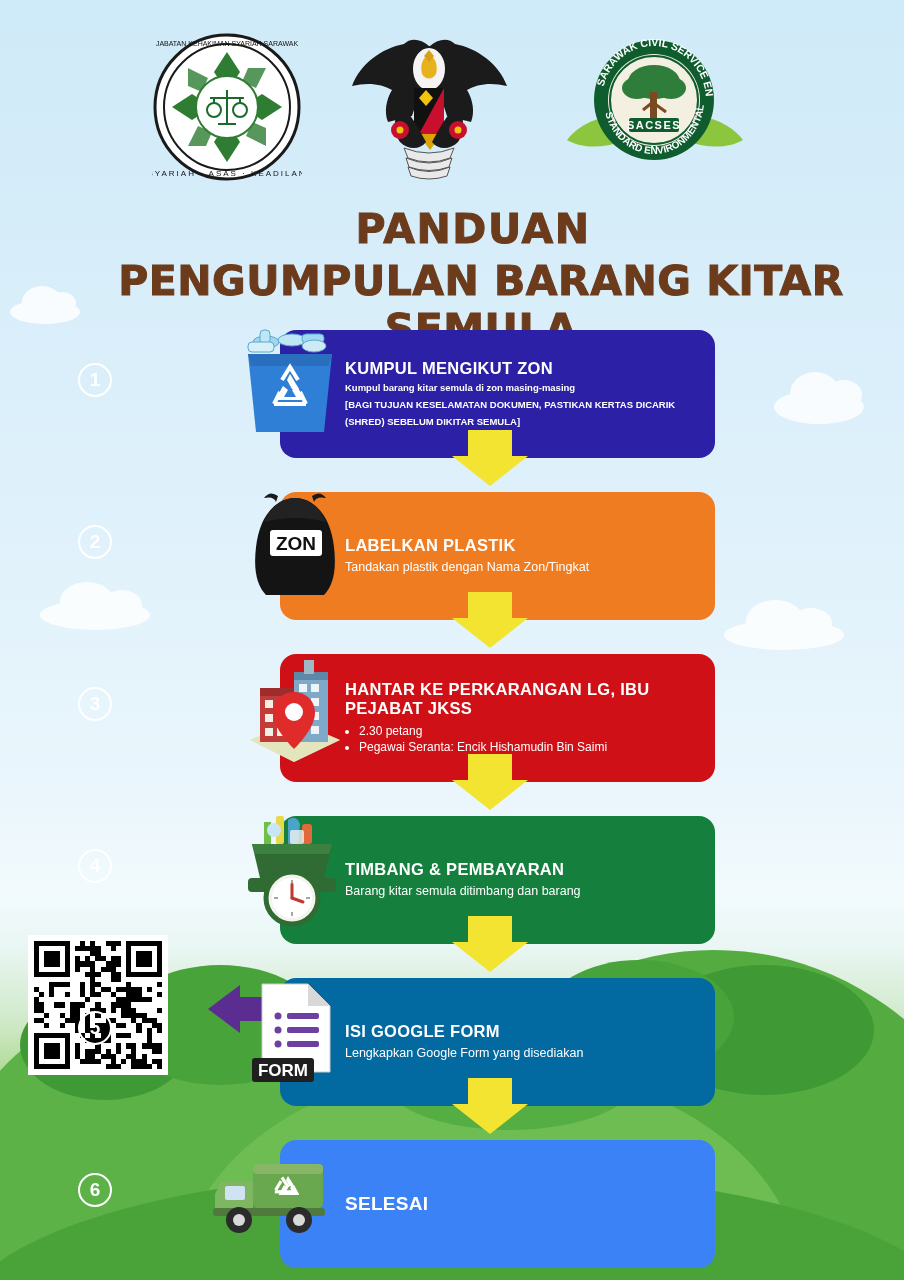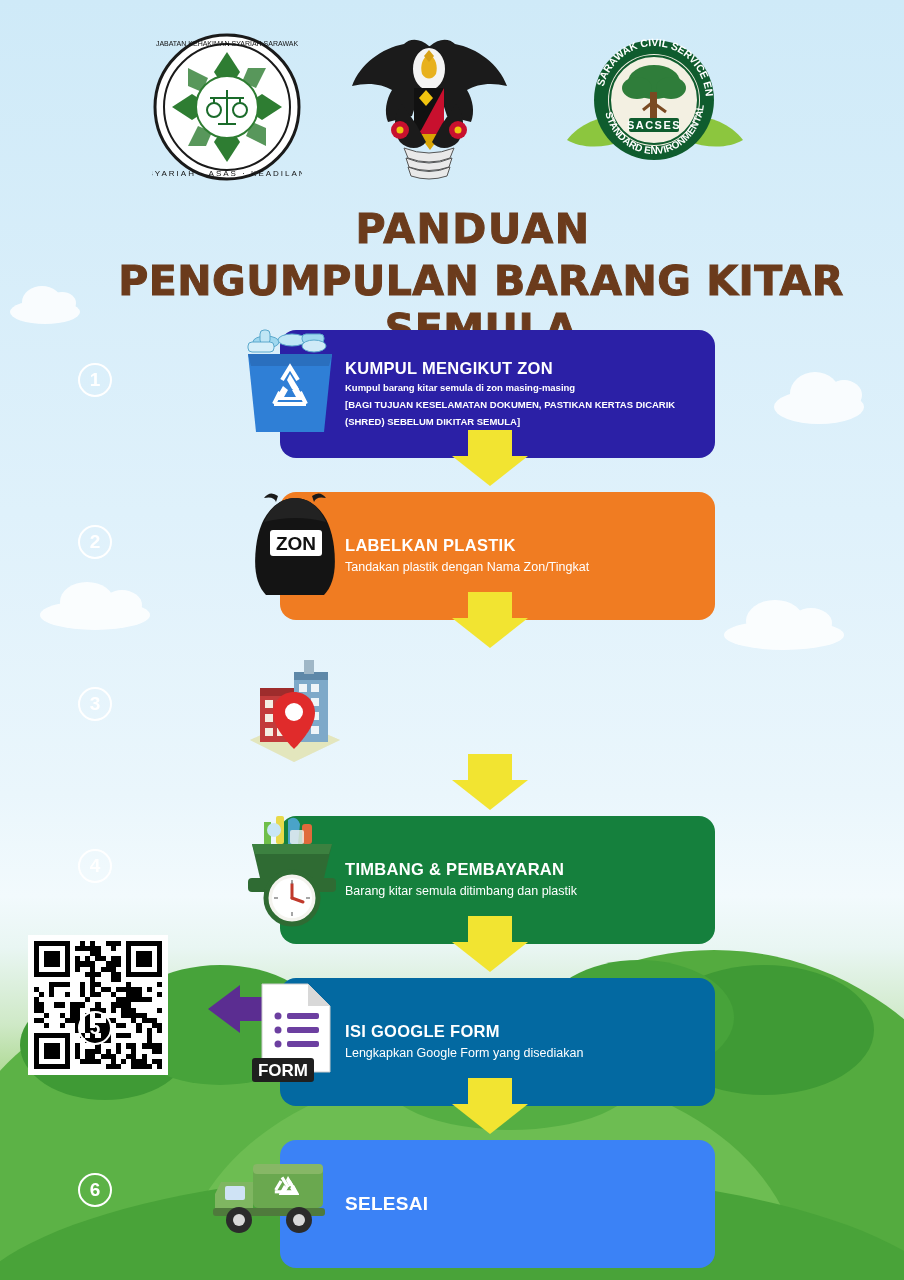--- a/index.html
+++ b/index.html
@@ -290,20 +290,29 @@
         <path d="M50 20 q15 -8 30 0 q10 6 16 20 q-30 -8 -62 0 q6 -14 16 -20z" fill="#222"></path>
         <rect x="40" y="48" width="52" height="26" rx="3" fill="#ffffff"></rect>
         <text x="66" y="68" font-size="19" font-weight="bold" fill="#111" text-anchor="middle" font-family="'Liberation Sans',sans-serif">ZON</text>
       </svg>
     </div>
     <div class="arrow-shaft" style="top:100px;height:26px;"></div>
     <div class="arrow-head" style="top:126px;"></div>
   </div>
 
   <div class="step-row">
+    <div class="bar" style="background:#cf1016;">
+      <div class="bar-text">
+        <div class="bar-title">HANTAR KE PERKARANGAN LG, IBU PEJABAT JKSS</div>
+        <ul class="bullets">
+          <li>2.30 petang</li>
+          <li>Pegawai Seranta: Encik Hishamudin Bin Saimi</li>
+        </ul>
+      </div>
+    </div>
     <div class="num">3</div>
     <div class="icon-box">
       <svg width="130" height="130" viewBox="0 0 130 130">
         <path d="M20 96 L64 76 L110 96 L64 118 Z" fill="#e8e3c8"></path>
         <path d="M20 96 L64 76 L110 96 L64 118 Z" fill="#dfe7b5" opacity=".6"></path>
         <rect x="30" y="44" width="34" height="54" fill="#c23b3b"></rect>
         <rect x="30" y="44" width="34" height="8" fill="#9e2c2c"></rect>
         <g fill="#f4eee3">
           <rect x="35" y="56" width="8" height="8"></rect>
             <rect x="47" y="56" width="8" height="8"></rect>
@@ -330,21 +339,21 @@
       </svg>
     </div>
     <div class="arrow-shaft" style="top:100px;height:26px;"></div>
     <div class="arrow-head" style="top:126px;"></div>
   </div>
 
   <div class="step-row">
     <div class="bar" style="background:#15803d;">
       <div class="bar-text">
         <div class="bar-title">TIMBANG &amp; PEMBAYARAN</div>
-        <div class="bar-sub reg">Barang kitar semula ditimbang dan plastik</div>
+        <div class="bar-sub reg">Barang kitar semula ditimbang dan barang</div>
       </div>
     </div>
     <div class="num">4</div>
     <div class="icon-box">
       <svg width="130" height="130" viewBox="0 0 130 130">
         <g>
           <rect x="34" y="16" width="7" height="22" fill="#6fbf4a"></rect>
           <rect x="46" y="10" width="8" height="28" rx="2" fill="#e8d94a"></rect>
           <path d="M58 14 q8 -6 12 4 l-2 20 h-10 z" fill="#4aa3c8"></path>
           <rect x="72" y="18" width="10" height="20" rx="3" fill="#e06a3b"></rect>

